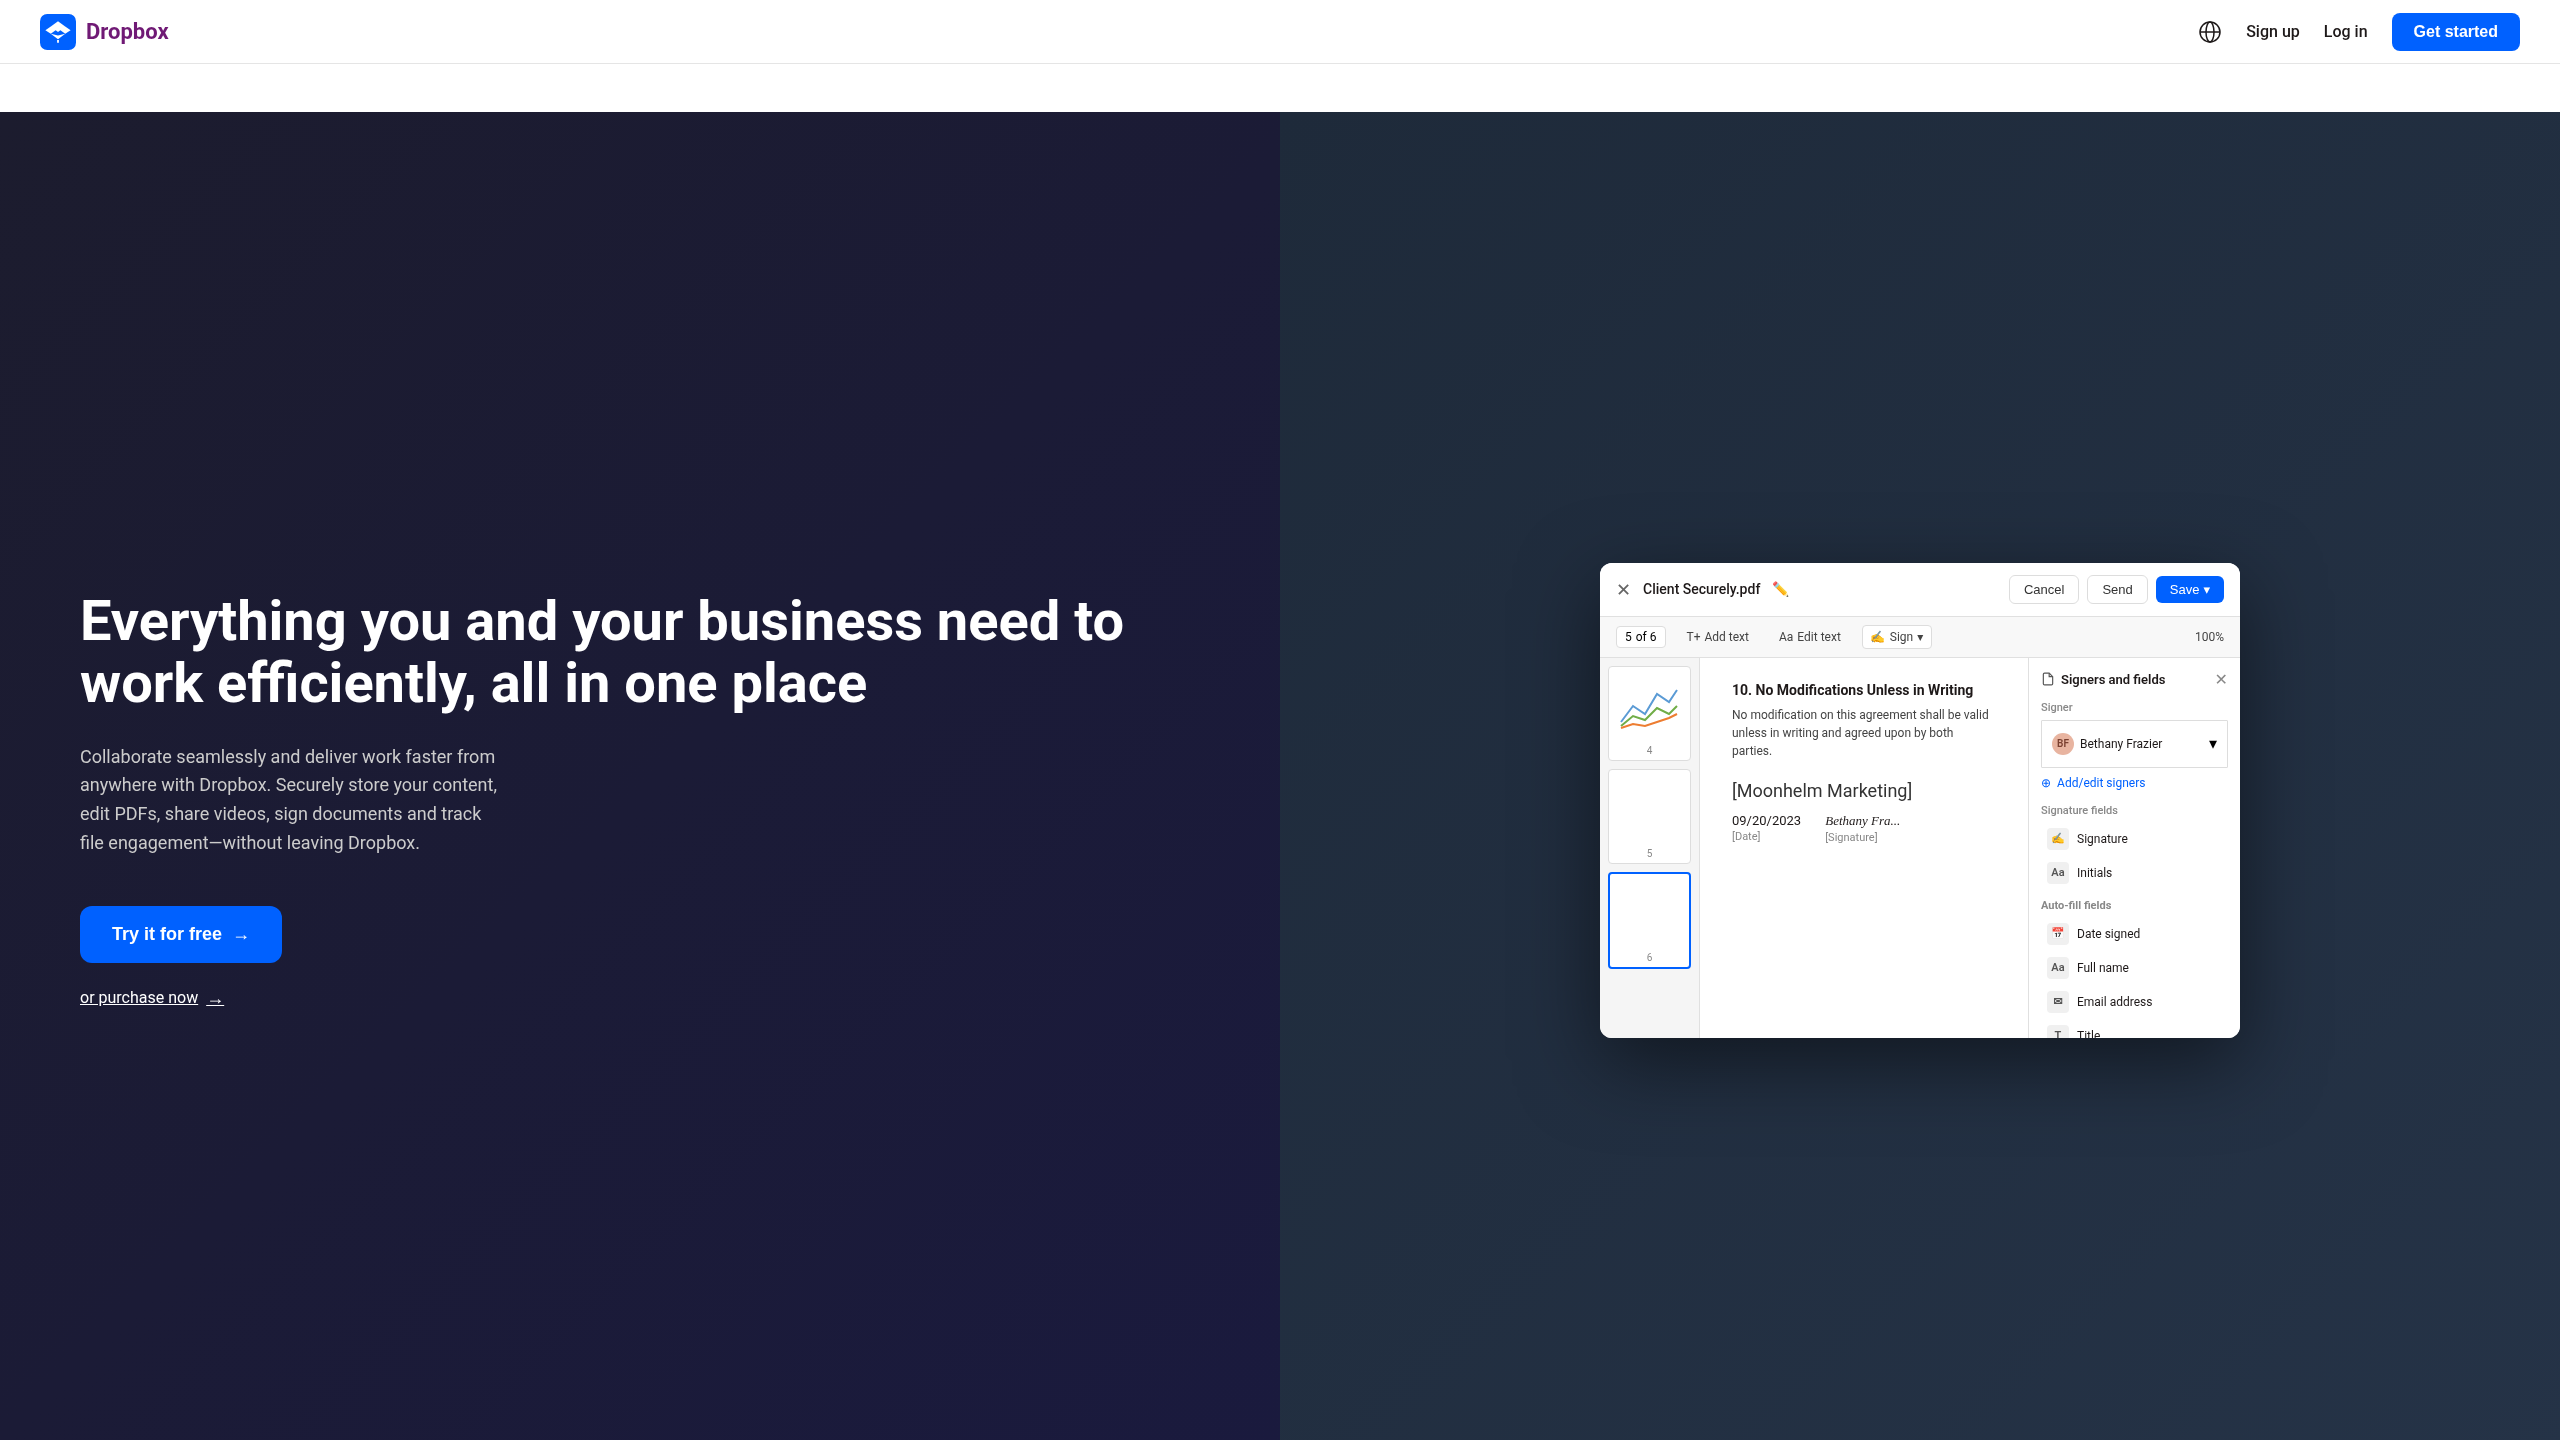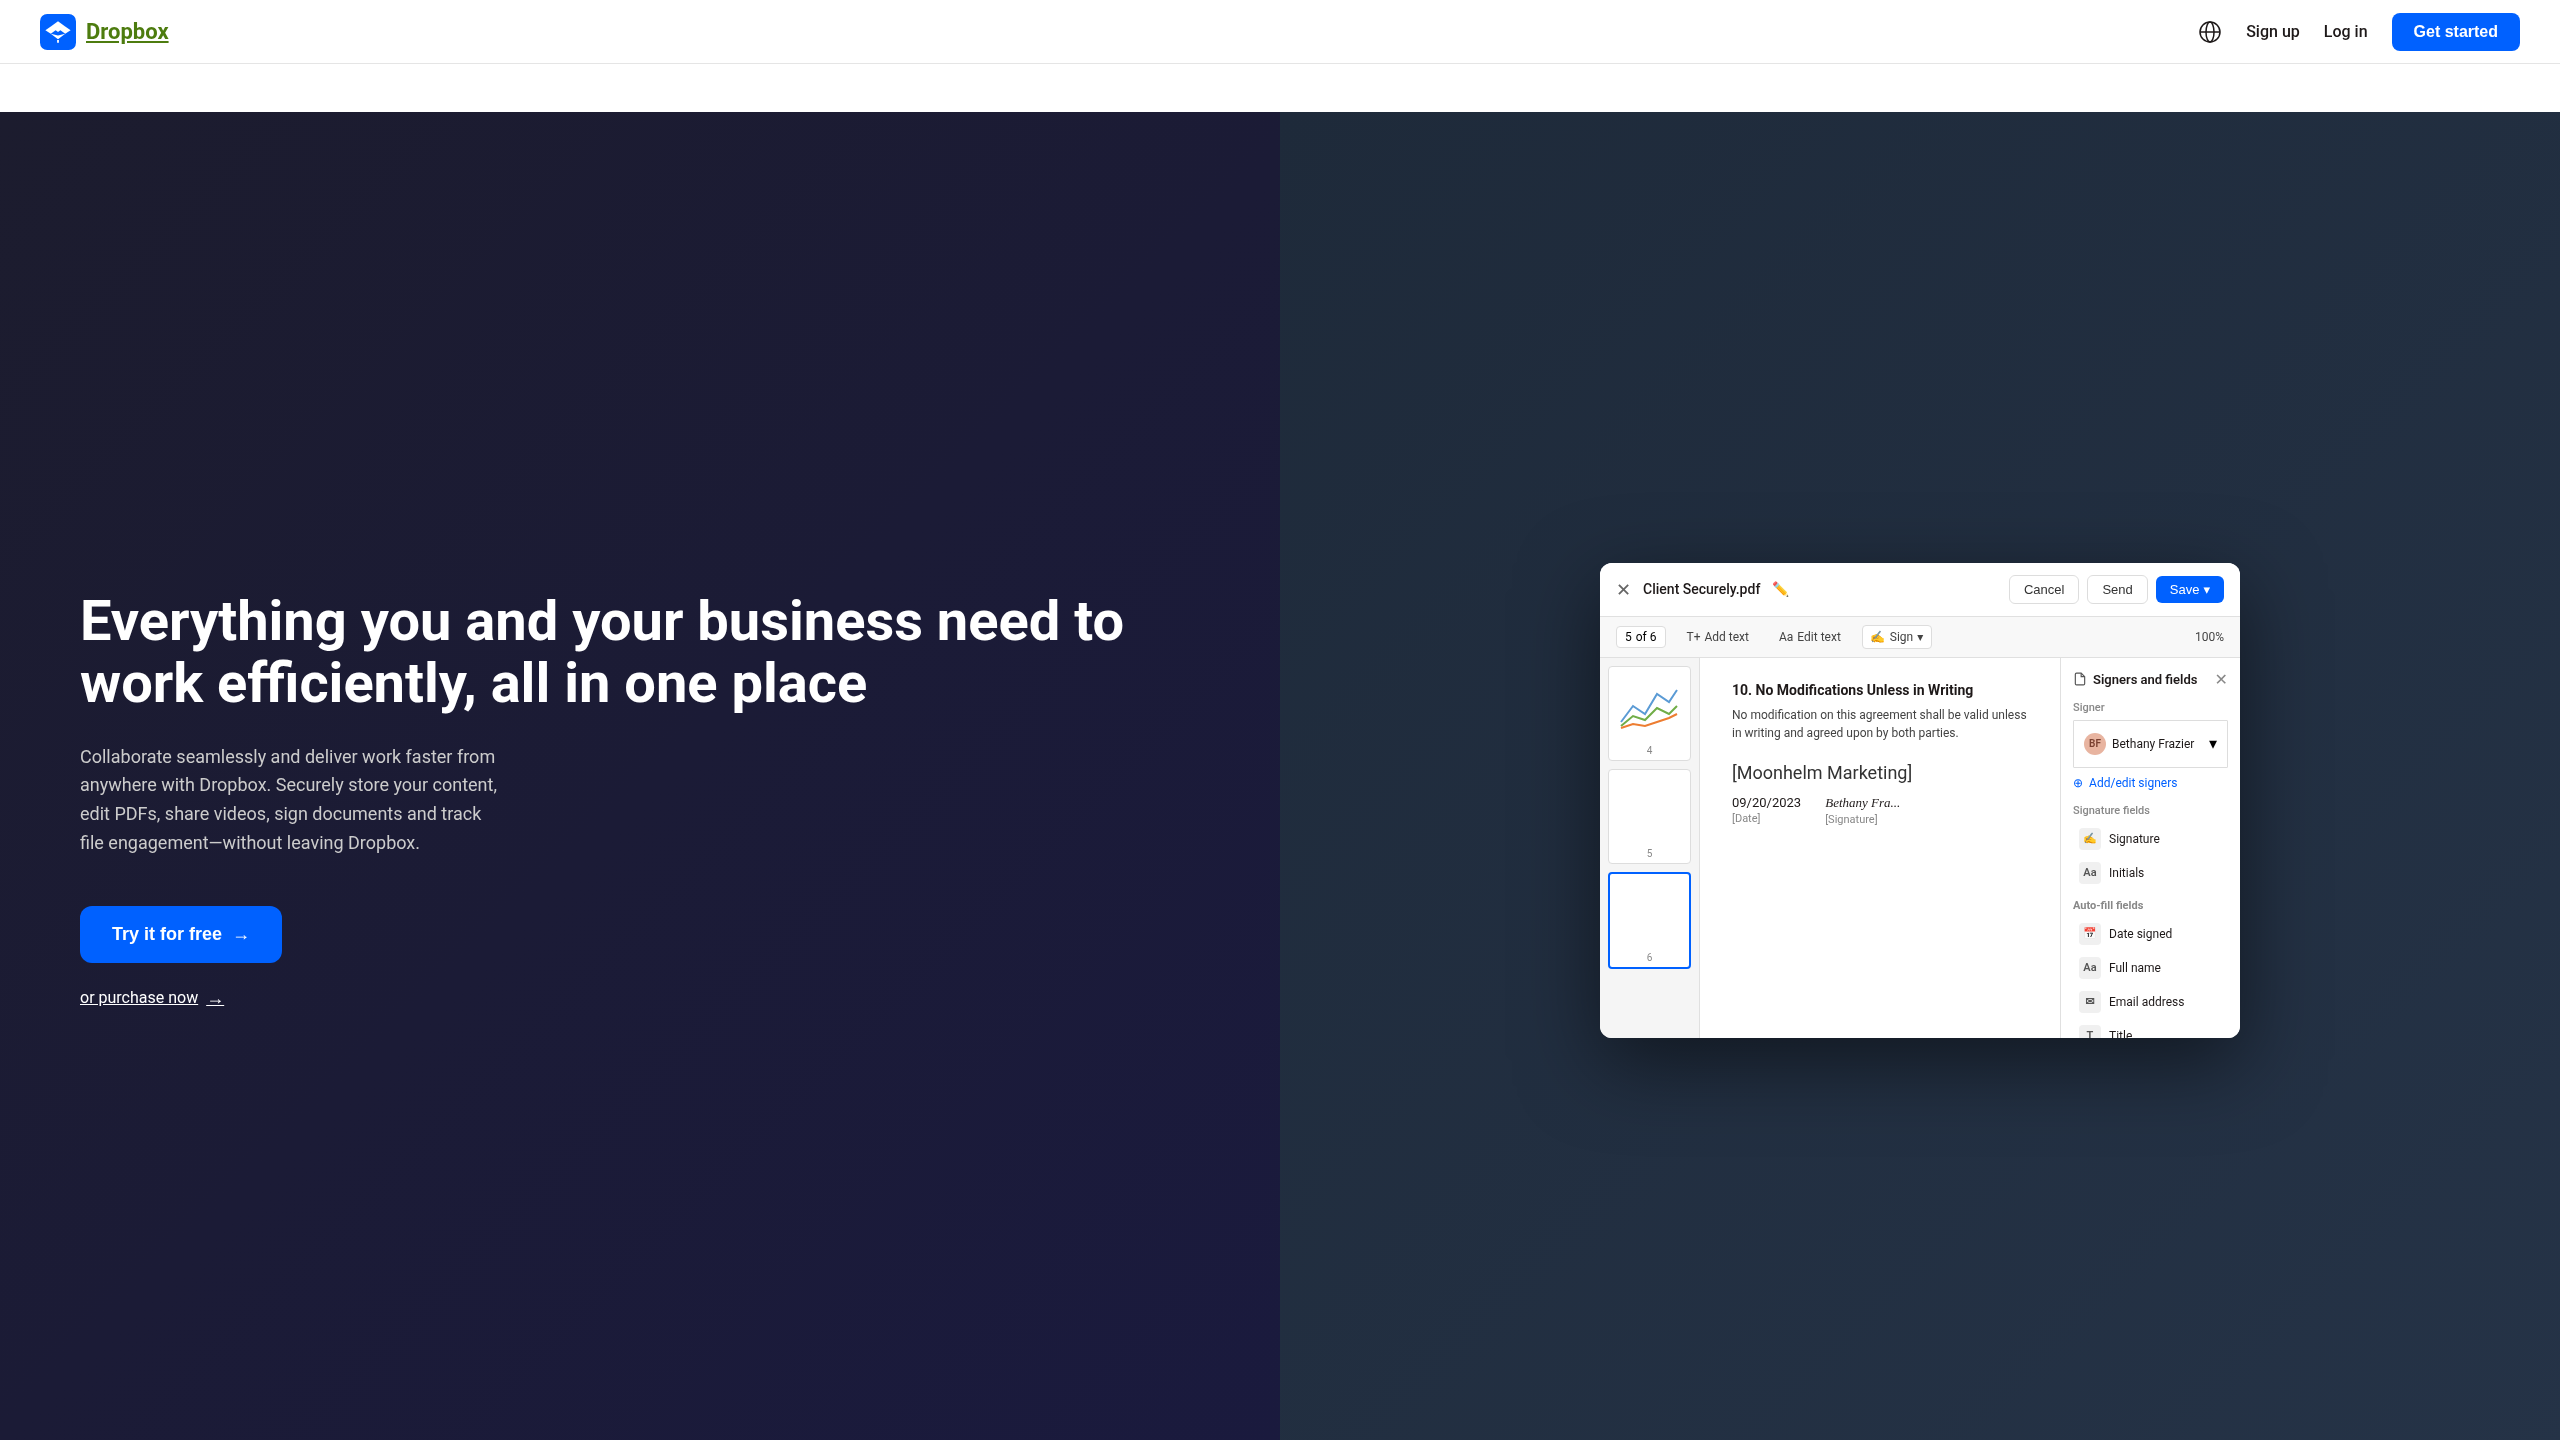--- a/index.html
+++ b/index.html
@@ -6,21 +6,21 @@
     body { font-family: -apple-system, BlinkMacSystemFont, 'Segoe UI', Roboto, sans-serif; background: #fff; overflow-x: hidden; }
 
     
     nav {
       display: flex; align-items: center; justify-content: space-between;
       padding: 0 40px; height: 64px; border-bottom: 1px solid #e5e5e5;
       position: relative; z-index: 10; background: #fff;
     }
     .nav-logo { display: flex; align-items: center; gap: 10px; }
     .nav-logo-icon { width: 36px; height: 36px; }
-    .nav-logo-text { font-size: 22px; font-weight: 700; color: #4d7c0f; text-decoration: underline; }
+    .nav-logo-text { font-size: 22px; font-weight: 700; color: #701a75; }
     .nav-right { display: flex; align-items: center; gap: 24px; }
     .nav-globe { width: 24px; height: 24px; cursor: pointer; color: #1e1919; }
     .nav-link { font-size: 16px; color: #1e1919; text-decoration: none; font-weight: 500; cursor: pointer; }
     .nav-cta {
       background: #0061ff; color: #fff; padding: 10px 22px;
       border-radius: 8px; font-size: 16px; font-weight: 600;
       text-decoration: none; cursor: pointer; border: none;
     }
 
     
@@ -141,21 +141,21 @@
     .pdf-section-text { font-size: 12px; color: #444; line-height: 1.5; margin-bottom: 20px; }
     .pdf-company { font-size: 18px; color: #333; margin-bottom: 12px; }
     .pdf-signature-row { display: flex; gap: 24px; }
     .pdf-sig-field { display: flex; flex-direction: column; gap: 2px; }
     .pdf-sig-label { font-size: 11px; color: #888; }
     .pdf-sig-value { font-size: 13px; color: #1e1919; }
     .pdf-sig-cursive { font-family: Georgia, serif; font-style: italic; font-size: 13px; color: #1e1919; }
 
     
     .pdf-right-panel {
-      width: 180px; border-left: 1px solid #e0e0e0; background: #fff;
+      width: 212px; border-left: 1px solid #e0e0e0; background: #fff;
       padding: 12px; overflow-y: auto;
     }
     .panel-header { display: flex; align-items: center; justify-content: space-between; margin-bottom: 12px; }
     .panel-title { font-size: 13px; font-weight: 600; color: #1e1919; display: flex; align-items: center; gap: 6px; }
     .panel-close { color: #888; cursor: pointer; font-size: 16px; }
     .panel-section-label { font-size: 11px; color: #888; margin-bottom: 6px; font-weight: 500; }
     .signer-select {
       display: flex; align-items: center; justify-content: space-between;
       border: 1px solid #ddd; border-radius: 1px; padding: 12px 10px;
       margin-bottom: 8px; cursor: pointer;

